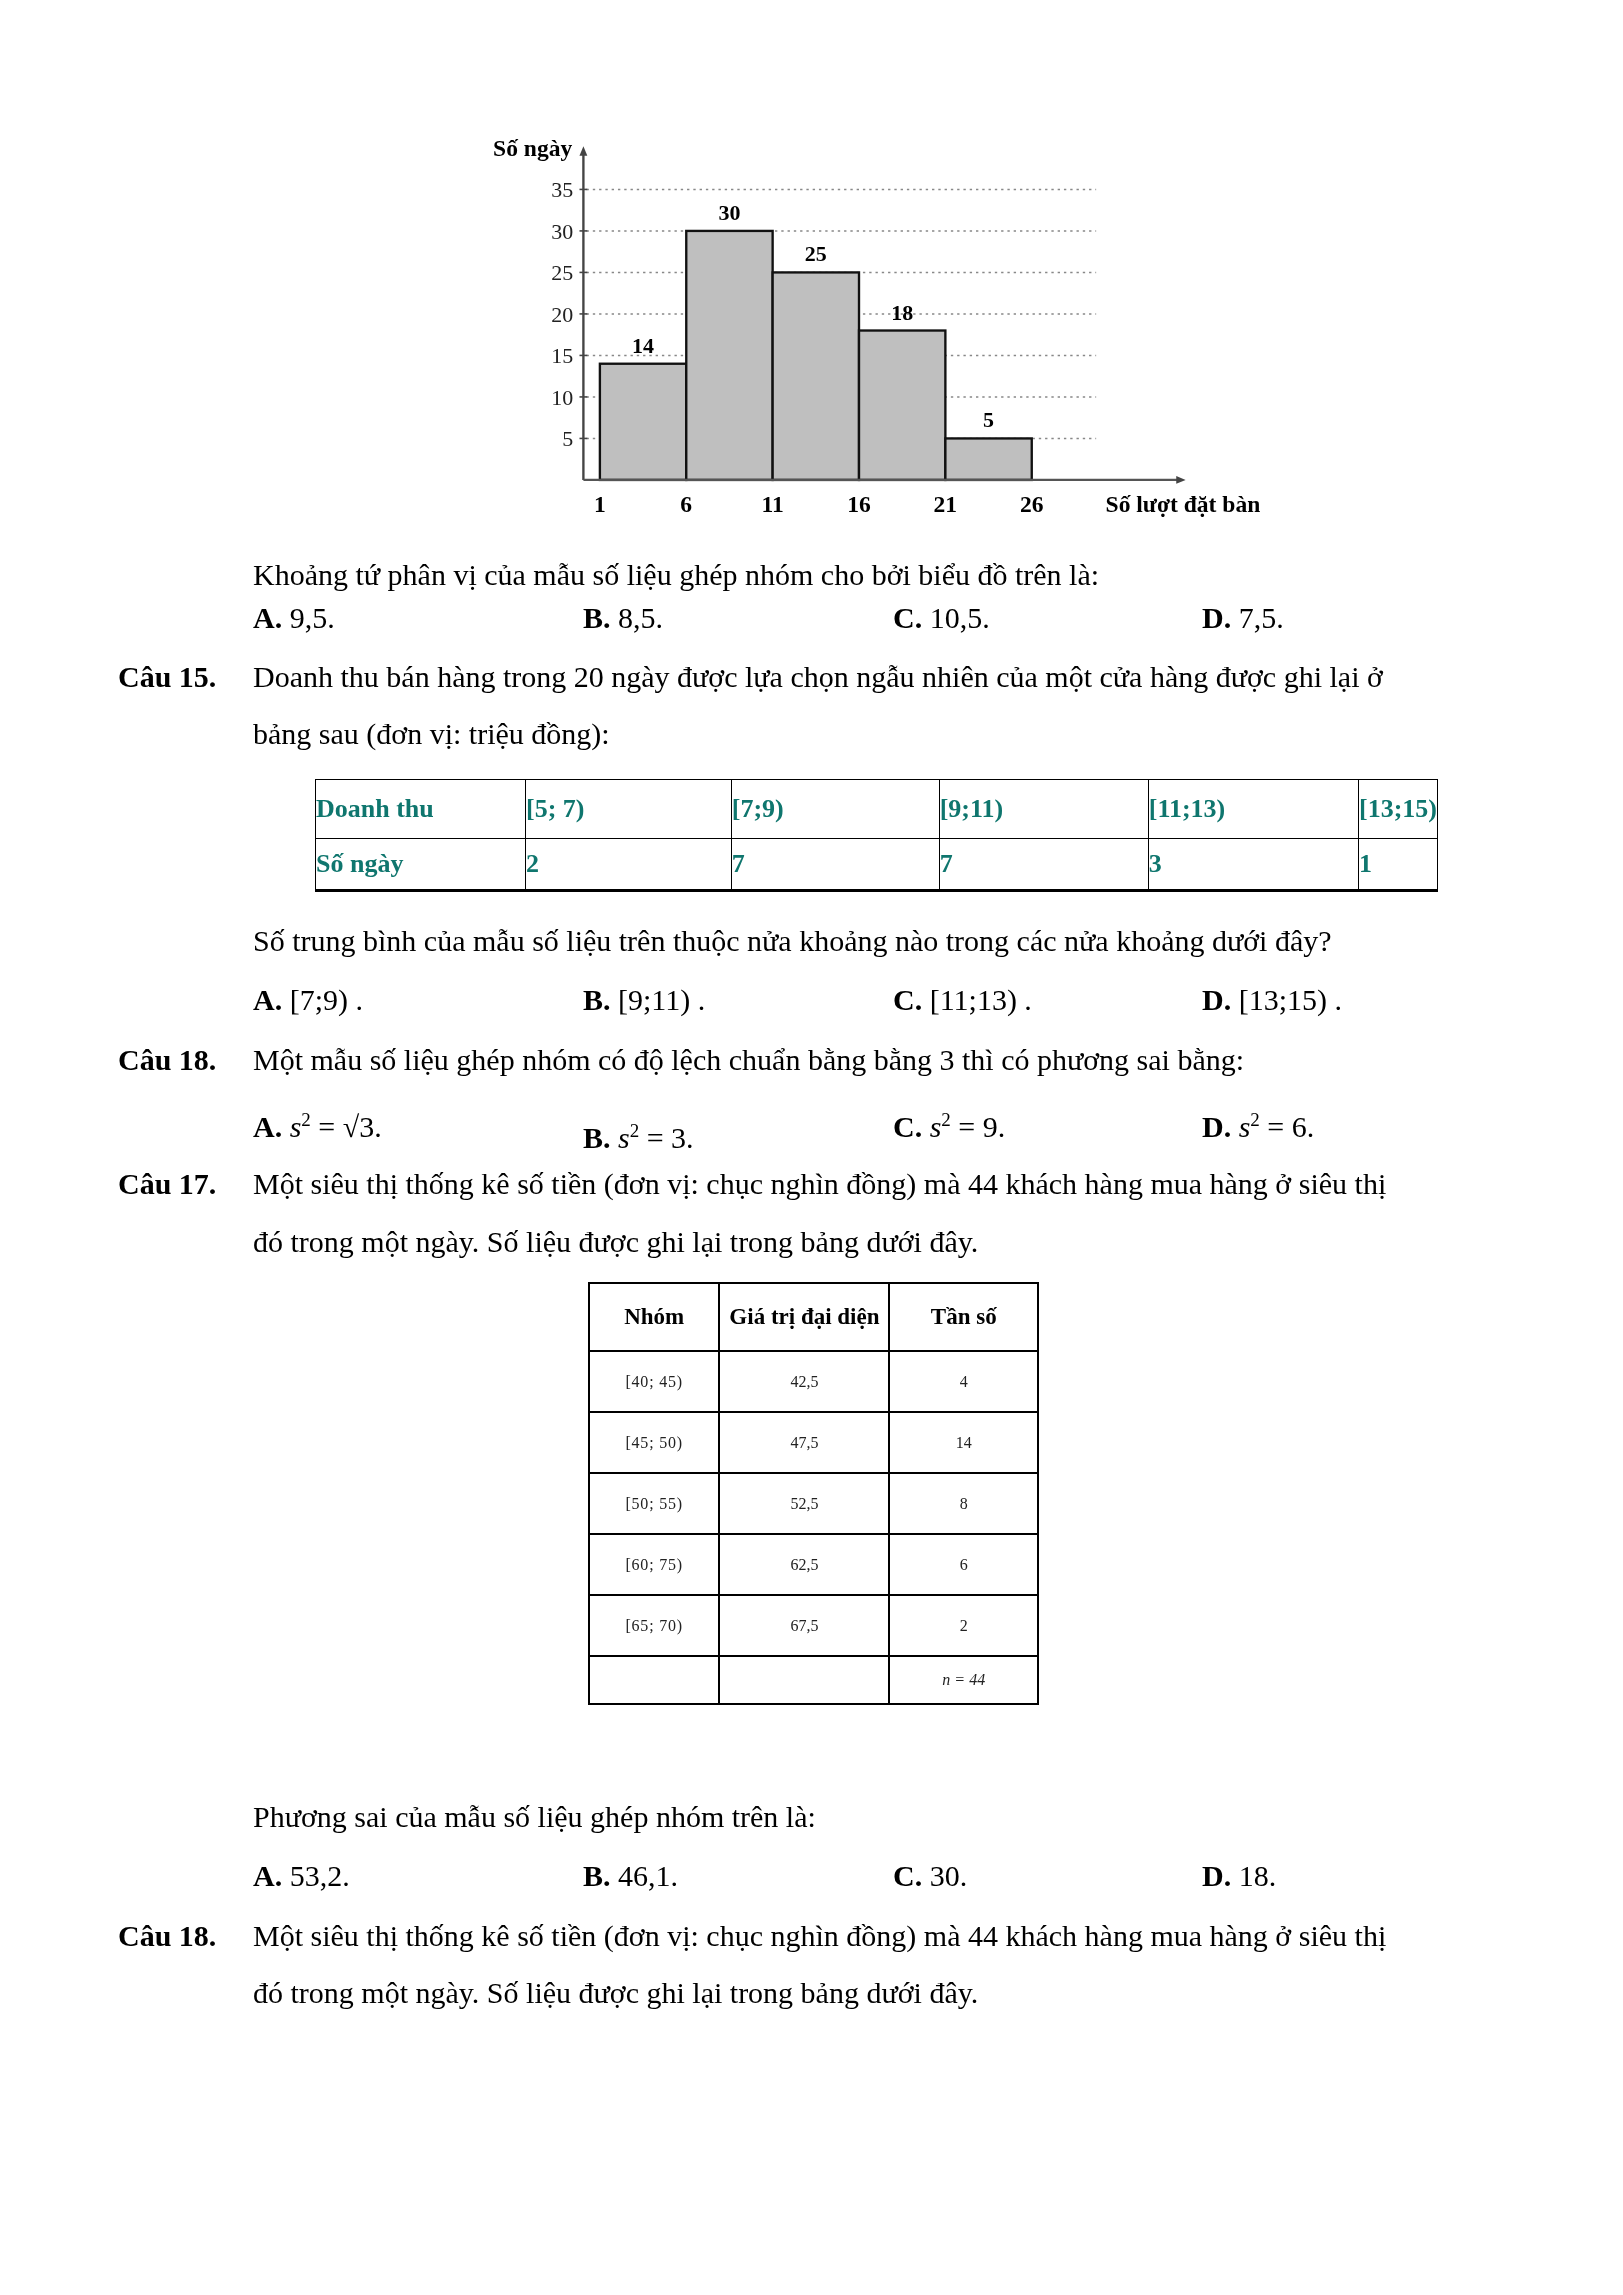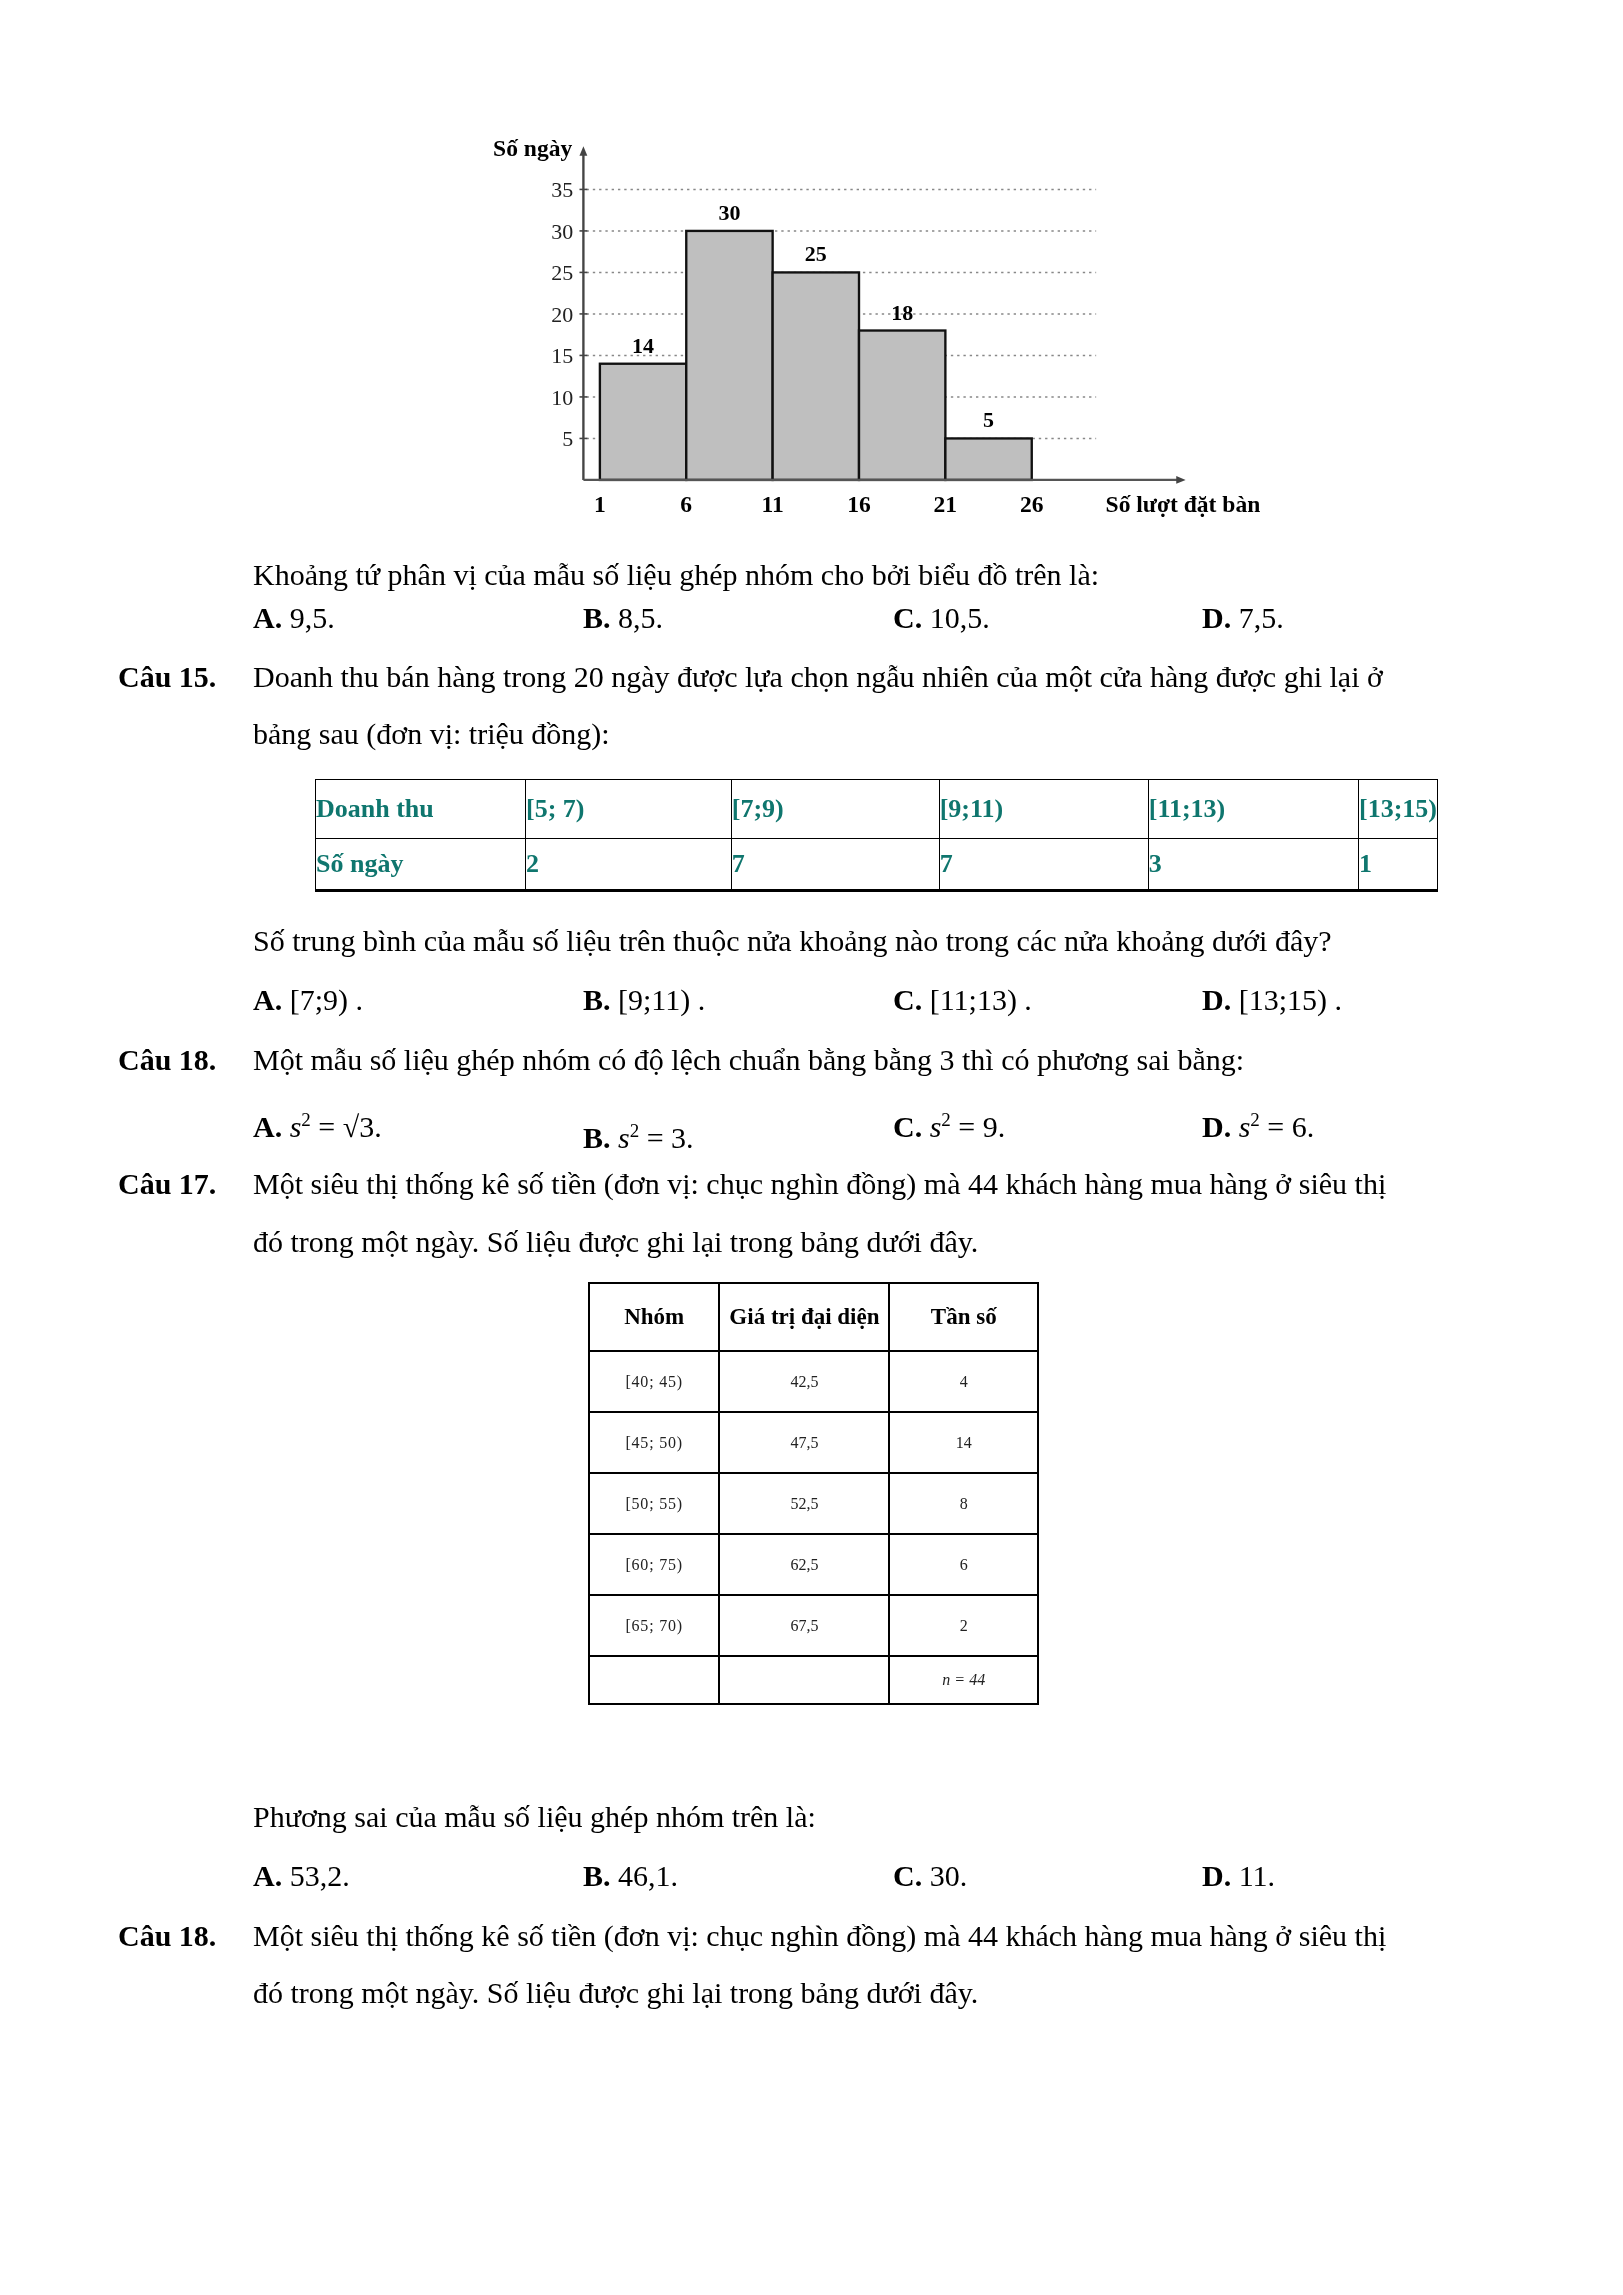--- a/index.html
+++ b/index.html
@@ -184,18 +184,18 @@
     <td class="c2"></td>
     <td class="c3 ital">n = 44</td>
   </tr>
 </tbody>
   </table>
 
 <div class="abs txt" style="left:253px; top:1802px;">Phương sai của mẫu số liệu ghép nhóm trên là:</div>
 <div class="abs txt" style="left:253px; top:1861px;"><span class="opt-letter">A.</span><span> 53,2.</span></div>
 <div class="abs txt" style="left:583px; top:1861px;"><span class="opt-letter">B.</span><span> 46,1.</span></div>
 <div class="abs txt" style="left:893px; top:1861px;"><span class="opt-letter">C.</span><span> 30.</span></div>
-<div class="abs txt" style="left:1202px; top:1861px;"><span class="opt-letter">D.</span><span> 11.</span></div>
+<div class="abs txt" style="left:1202px; top:1861px;"><span class="opt-letter">D.</span><span> 18.</span></div>
 
 <div class="abs txt q-label" style="left:118px; top:1921px;">Câu 18.</div>
 <div class="abs txt" style="left:253px; top:1921px;">Một siêu thị thống kê số tiền (đơn vị: chục nghìn đồng) mà 44 khách hàng mua hàng ở siêu thị</div>
 <div class="abs txt" style="left:253px; top:1978px;">đó trong một ngày. Số liệu được ghi lại trong bảng dưới đây.</div>
 
 
 </body></html>

